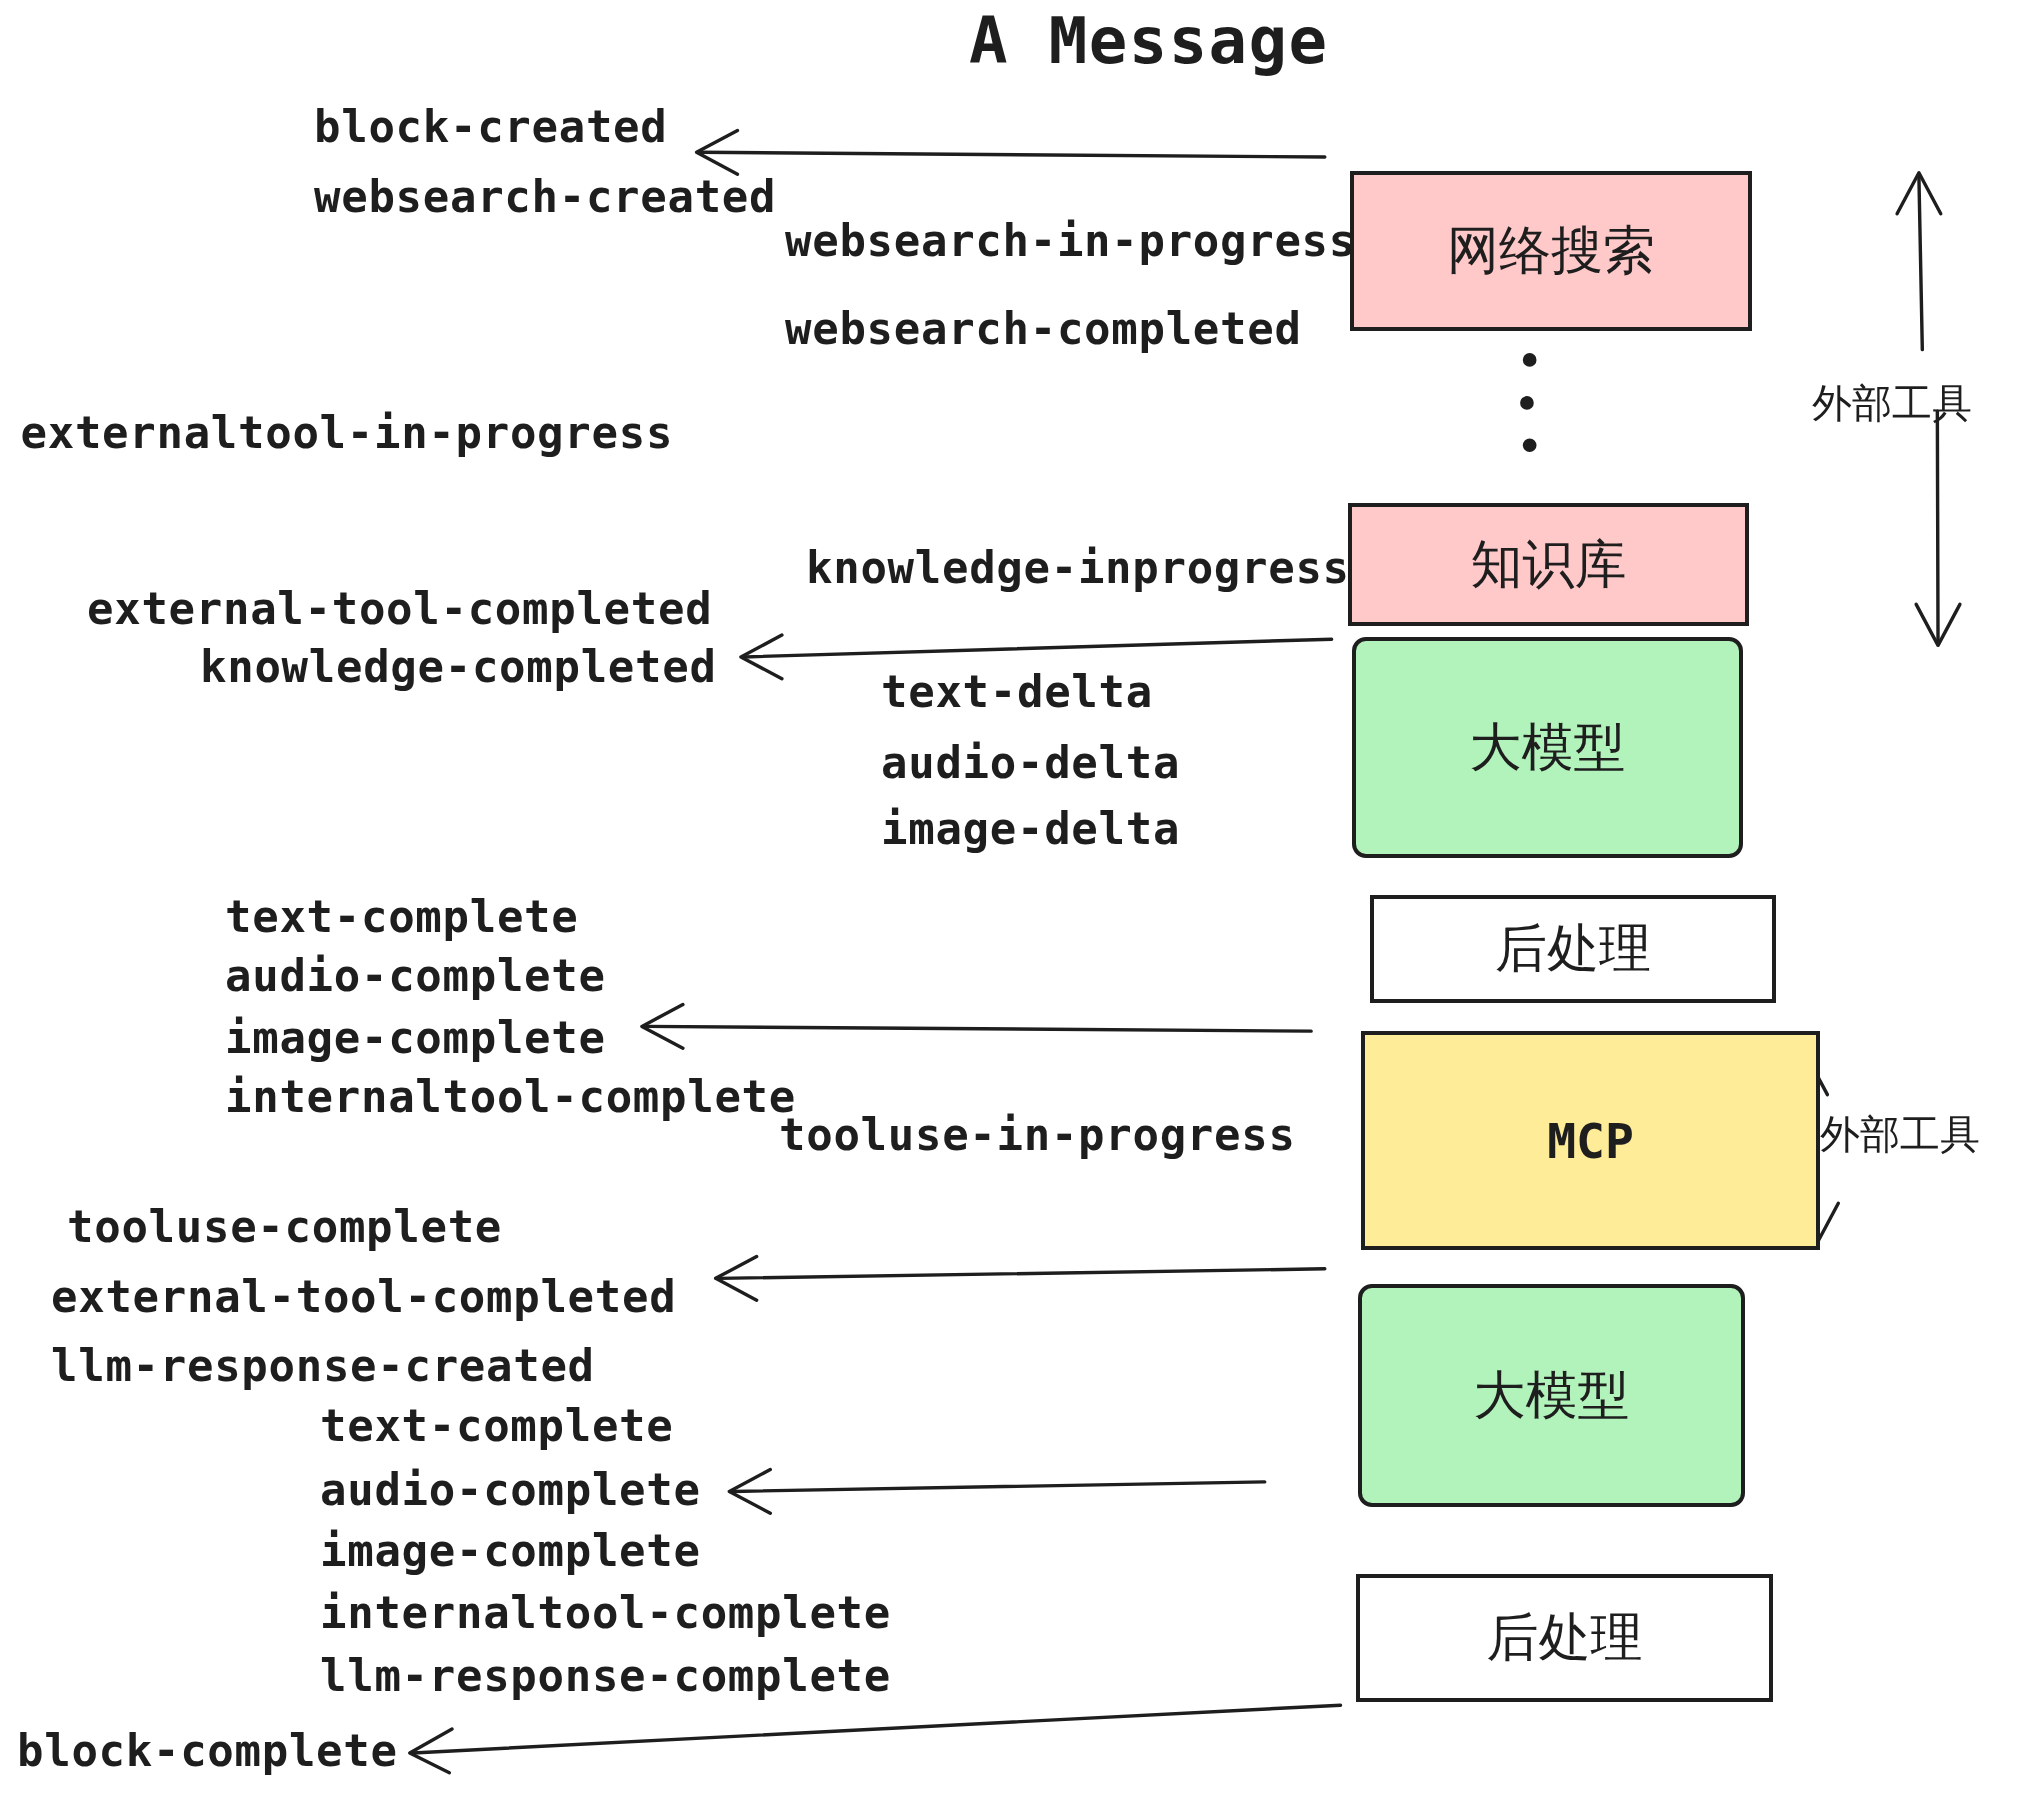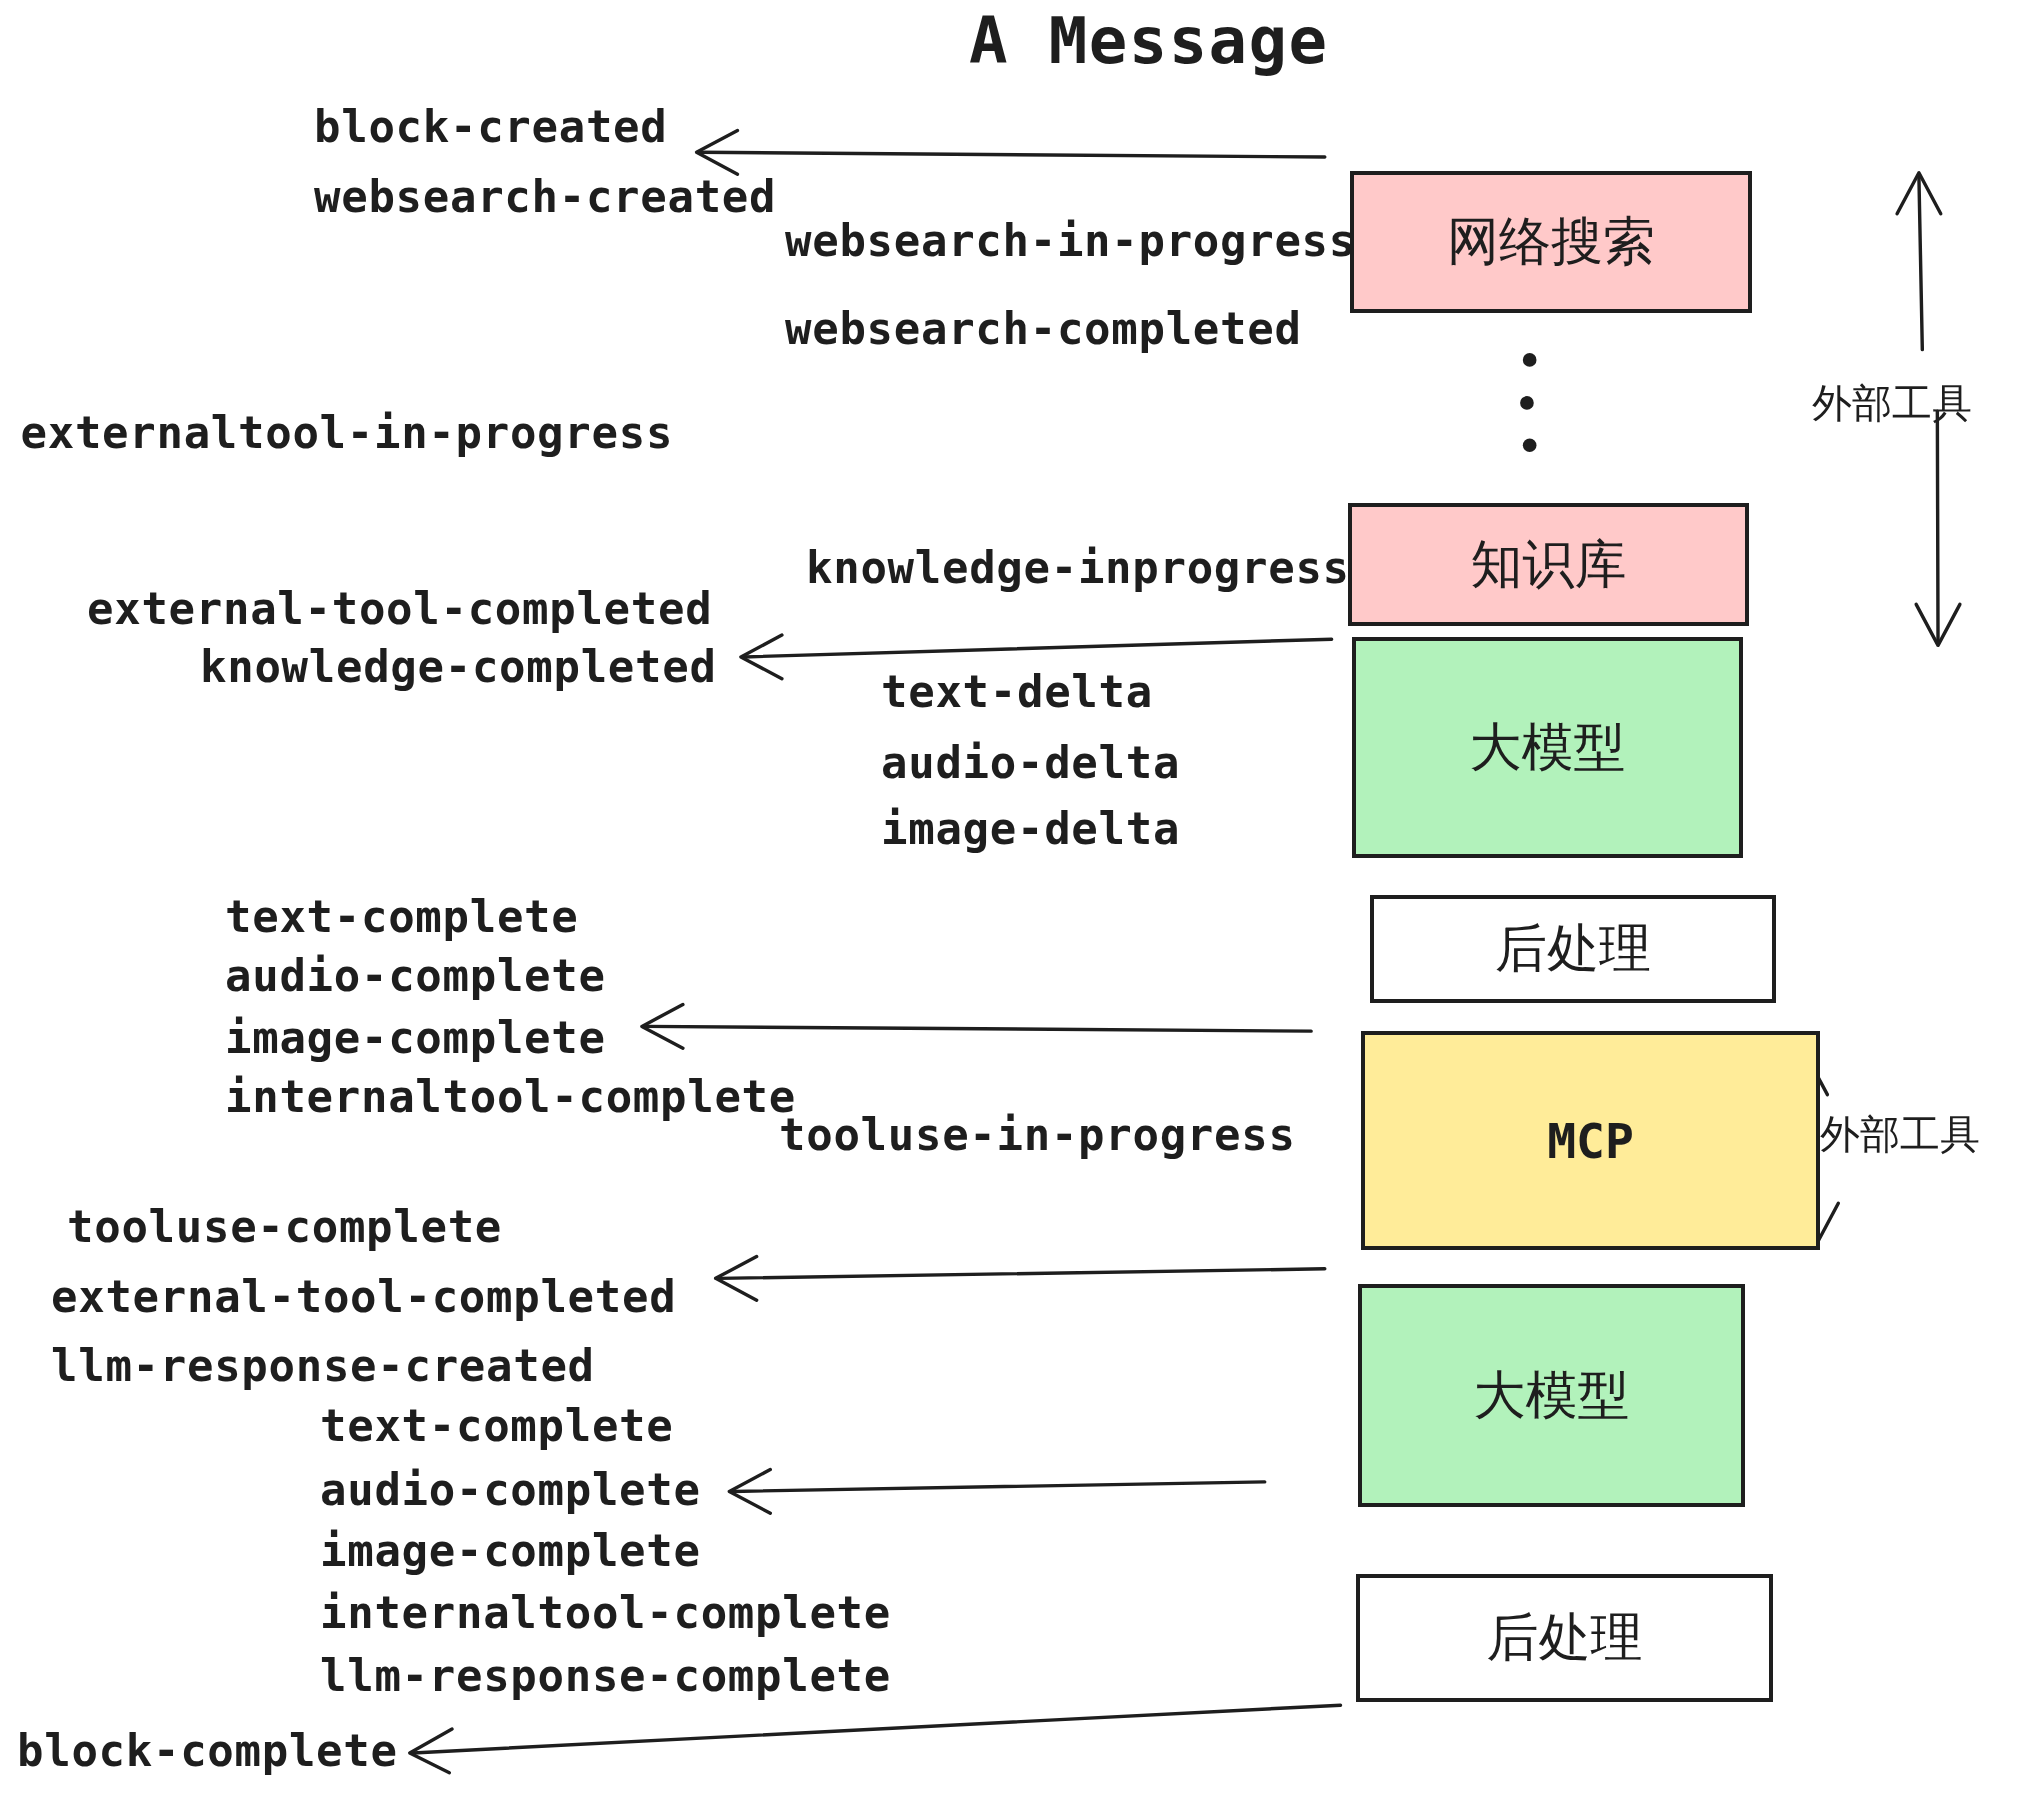--- a/index.html
+++ b/index.html
@@ -26,21 +26,21 @@
   .box{
     position:absolute; box-sizing:border-box; border:4.1px solid var(--ink);
     display:flex; align-items:center; justify-content:center;
   }
   .box .lbl{
     font-family:"Liberation Sans","DejaVu Sans",sans-serif;
     font-size:52px; font-weight:500; white-space:nowrap; color:var(--ink);
   }
   .box.mono .lbl{font-family:"DejaVu Sans Mono",monospace; font-size:48px; font-weight:700;}
   .box.pink{background:var(--pink);}
-  .box.green{background:var(--green);}
+  .box.green{background:var(--green);border-radius:14px;}
   .box.yellow{background:var(--yellow);}
   .box.white{background:var(--white);}
   .side{
     position:absolute; transform:translateY(-50%);
     font-family:"Liberation Sans","DejaVu Sans",sans-serif;
     font-size:40px; font-weight:500; white-space:nowrap; color:var(--ink);
   }
 </style>
 </head>
 <body>
@@ -116,21 +116,21 @@
   <div class="ev" style="left:51px; top:1226px;margin-left:16px;">tooluse-complete</div>
   <div class="ev" style="left:51px; top:1296px;">external-tool-completed</div>
   <div class="ev" style="left:51px; top:1365px;">llm-response-created</div>
   <div class="ev" style="left:320px; top:1425px;">text-complete</div>
   <div class="ev" style="left:320px; top:1489px;">audio-complete</div>
   <div class="ev" style="left:320px; top:1550px;">image-complete</div>
   <div class="ev" style="left:320px; top:1612px;">internaltool-complete</div>
   <div class="ev" style="left:320px; top:1675px;">llm-response-complete</div>
   <div class="ev" style="left:17px; top:1750px;">block-complete</div>
 
-  <div class="box pink" style="left:1350px; top:171px; width:402px; height:142px;">
+  <div class="box pink" style="left:1350px; top:171px; width:402px; height:160px;">
     <span class="lbl">网络搜索</span>
   </div>
   <div class="box pink" style="left:1348px; top:503px; width:401px; height:123px;">
     <span class="lbl">知识库</span>
   </div>
   <div class="box green" style="left:1352px; top:637px; width:391px; height:221px;">
     <span class="lbl">大模型</span>
   </div>
   <div class="box white" style="left:1370px; top:895px; width:406px; height:108px;">
     <span class="lbl">后处理</span>

